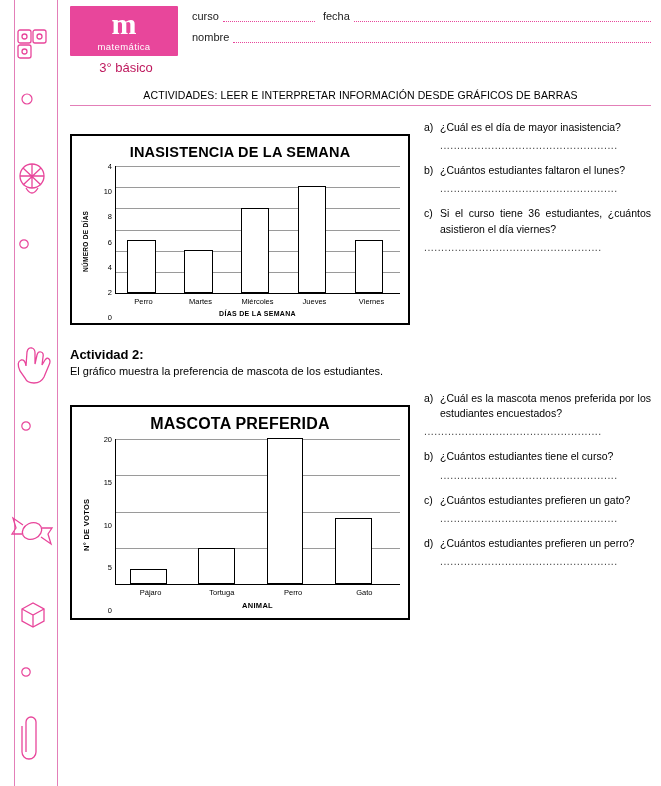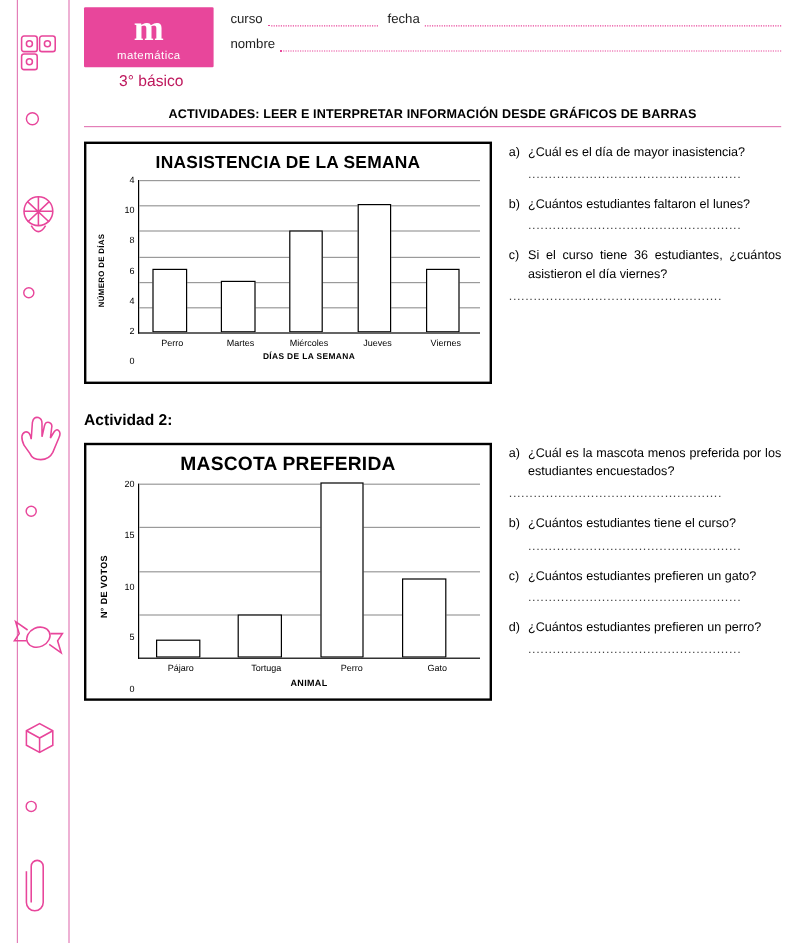--- a/index.html
+++ b/index.html
@@ -47,35 +47,36 @@
   .grade {
     color:#be185d; font-size: 13px; margin-top:4px; font-weight:normal;
   }
   .fields { flex:1; padding-left:10px; padding-top:4px; }
   .field-row { display:flex; align-items:flex-end; margin-bottom:9px; }
   .field-label { font-size:11px; color:#222; margin-right:4px; }
   .dots { flex:1; border-bottom: 1px dotted #e8469b; height:12px; }
   .dots.short { flex:0 0 92px; }
 
   .title-bar {
-    text-align:center; font-size:10.5px; font-weight:bold; letter-spacing:0.1px;
+    text-align:center; font-size:10.5px; font-weight:normal; letter-spacing:0.1px;
     margin: 14px 0 4px 0;
   }
   .hrule { border:0; border-top:1px solid #e37fb8; margin: 4px 0 0 0; }
 
   .activity-intro { font-size:11px; margin: 14px 0 0 0; line-height:1.45; }
   .activity-intro b { font-weight:bold; }
 
   .act-block { display:flex; margin-top:12px; }
   .chart-col { flex: 0 0 340px; }
   .q-col { flex:1; padding-left:14px; padding-top:2px; }
 
   .chart-frame {
     border: 2px solid #000; background:#fff;
-    padding: 8px 8px 17px 8px;
+    padding: 8px 8px 6px 8px;
+    margin-top: 16px;
   }
   .chart-title {
     text-align:center; font-weight:bold; font-size:14.5px; letter-spacing:0.2px;
     margin-bottom:6px;
   }
   .chart-title.big { font-size:16px; }
 
   
   .plot-wrap { display:flex; }
   .ylabel {
@@ -285,20 +286,21 @@
 
       <div class="q">
         <span class="marker">c)</span>
         <span class="text">Si el curso tiene 36 estudiantes, ¿cuántos asistieron el día viernes?</span>
       </div>
       <div class="ans-dots full">....................................................</div>
     </div>
   </div>
 
   <div class="act2-head">Actividad 2:</div>
+  <div class="act2-sub">El gráfico muestra la preferencia de mascota de los estudiantes.</div>
 
   <div class="act-block">
 
     <div class="chart-col">
       <div class="chart-frame" style="padding-bottom:8px;">
         <div class="chart-title big">MASCOTA PREFERIDA</div>
         <div class="plot-wrap">
           <div class="ylabel b2">N° DE VOTOS</div>
           <div style="width:24px; position:relative;">
             <div class="ytick" style="top:100%; right:0;">0</div>

